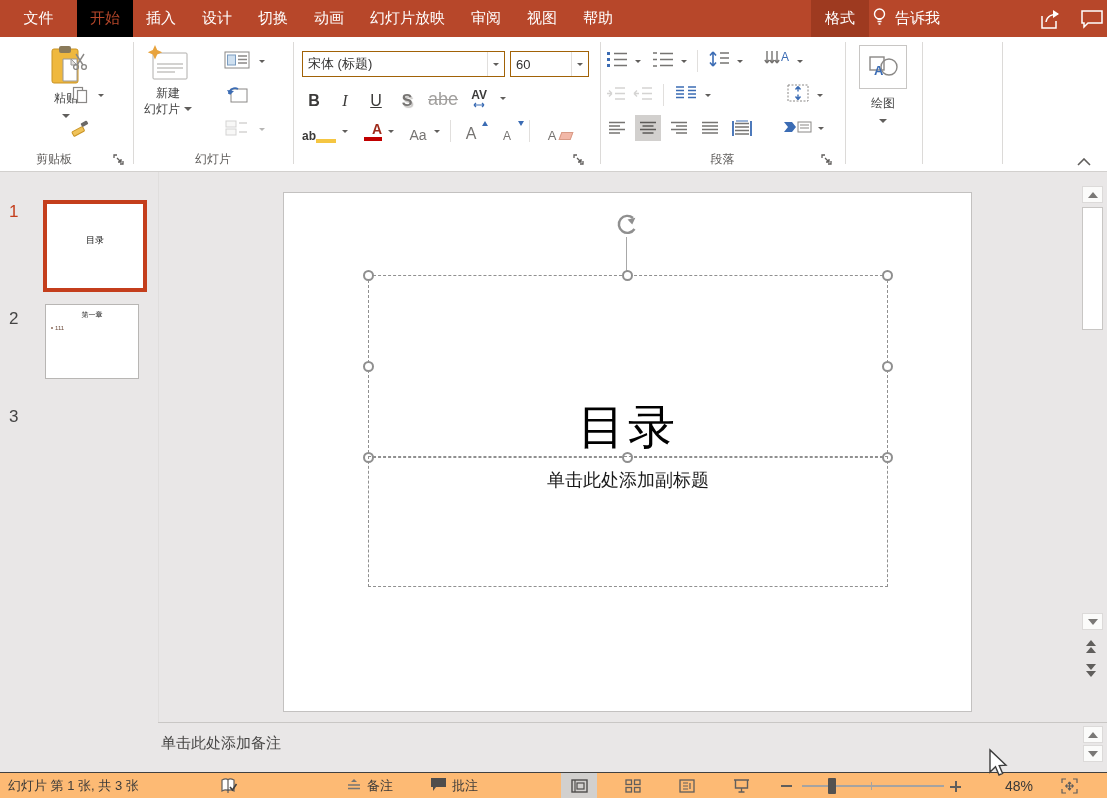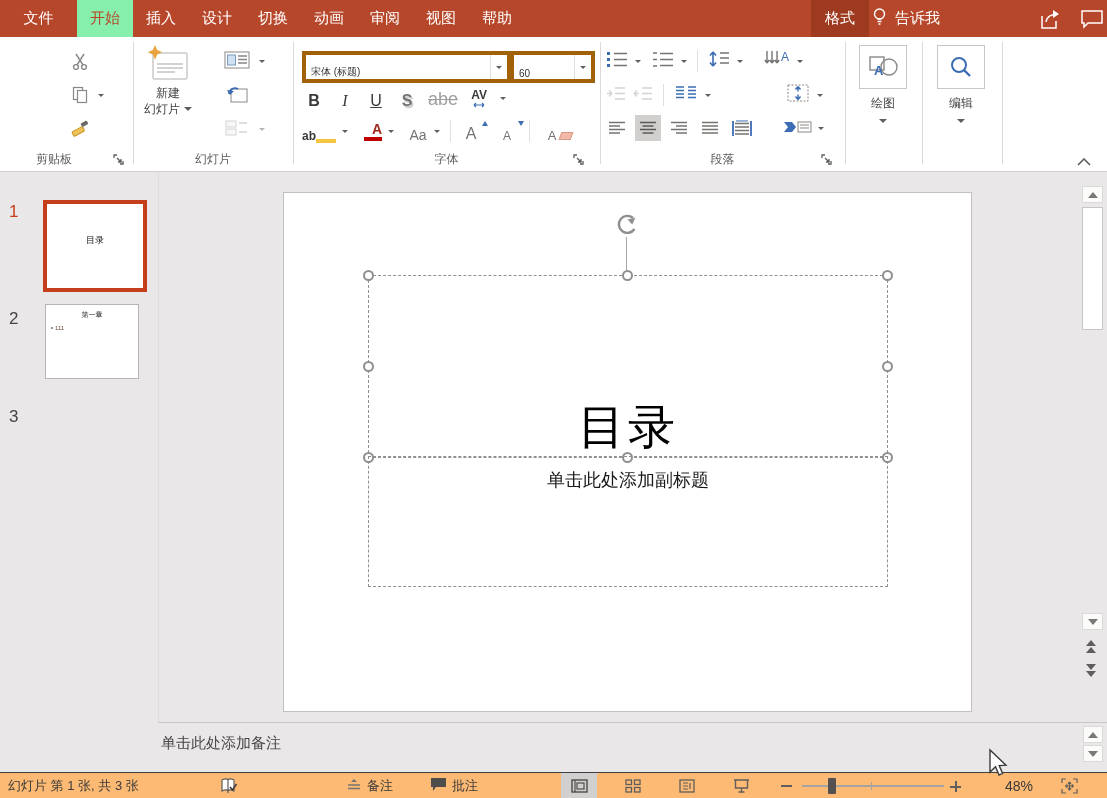--- a/index.html
+++ b/index.html
@@ -4,36 +4,36 @@
 <style>
   html,body{margin:0;padding:0}
   body{width:1107px;height:798px;position:relative;overflow:hidden;
        font-family:"Liberation Sans","DejaVu Sans",sans-serif;background:#e9e7e7;color:#3b3a39}
   .abs{position:absolute}
 
   
   .tabbar{position:absolute;left:0;top:0;width:1107px;height:37px;background:#b7472a;display:flex;color:#fff;font-size:15px}
   .tab{display:flex;align-items:center;padding:0 13px;height:37px;white-space:nowrap}
   .tab-file{width:77px;justify-content:center;padding:0}
-  .tab-selected{background:#86efac;color:#b7472a}
+  .tab-selected{background:#000000;color:#b7472a}
   .tab-contextual{position:absolute;left:811px;top:0;height:37px;background:#9e3a20;padding:0 14px}
   .tellme{position:absolute;left:868px;top:0;height:37px;display:flex;align-items:center;gap:8px;padding:0 4px}
   .topicon{position:absolute;top:0;height:37px;display:flex;align-items:center}
 
   
   .ribbon{position:absolute;left:0;top:37px;width:1107px;height:134px;background:#fff;border-bottom:1px solid #d2d0ce}
   .rsep{position:absolute;top:5px;height:122px;width:1px;background:#dcdad8}
   .grouplabel{position:absolute;bottom:3px;font-size:12px;color:#605e5c;text-align:center;pointer-events:none}
   .launcher{position:absolute;bottom:5px;width:13px;height:13px;display:flex;align-items:center;justify-content:center}
   .bigbtn{position:absolute;top:8px;display:flex;flex-direction:column;align-items:center;font-size:12px;color:#444}
   .bigbtn .lbl{line-height:16px}
   .chev{width:0;height:0;border-left:4px solid transparent;border-right:4px solid transparent;border-top:4px solid #605e5c;display:inline-block}
   .chev.sm{border-left-width:3px;border-right-width:3px;border-top-width:3.5px}
   .smbtn{position:absolute;display:flex;align-items:center;justify-content:center}
-  .combo{position:absolute;height:24px;border:4px solid #a16207;background:#fff;font-size:10px;color:#323130;display:flex;align-items:flex-end}
+  .combo{position:absolute;height:24px;border:1px solid #a16207;background:#fff;font-size:13px;color:#323130;display:flex;align-items:center}
   .combo .txt{flex:1;padding:0 5px;white-space:nowrap;overflow:hidden}
   .combo .dd{width:16px;height:100%;display:flex;align-items:center;justify-content:center;border-left:1px solid #e1dfdd}
   .fontrow{position:absolute;display:flex;align-items:center}
   .fbtn{display:flex;align-items:flex-end;justify-content:center;min-width:20px;height:24px;color:#3b3a39}
   .selbtn{background:#d2d0ce}
   .disabled{opacity:.45}
 
   
   .panel{position:absolute;left:0;top:172px;width:158px;height:600px;background:#e9e7e7;border-right:1px solid #e0dedd}
   .slidenum{position:absolute;font-size:17px;color:#444}
@@ -81,20 +81,21 @@
 </head>
 <body>
 
 <div class="tabbar">
   <div class="tab tab-file">文件</div>
   <div class="tab tab-selected">开始</div>
   <div class="tab">插入</div>
   <div class="tab">设计</div>
   <div class="tab">切换</div>
   <div class="tab">动画</div>
+  <div class="tab">幻灯片放映</div>
   <div class="tab">审阅</div>
   <div class="tab">视图</div>
   <div class="tab">帮助</div>
 </div>
 <div class="tab tab-contextual" style="color:#fff;font-size:15px">格式</div>
 <div class="tellme" style="color:#fff;font-size:15px">
   <span>
     <svg width="15" height="20" viewBox="0 0 15 20">
         <g fill="none" stroke="#fff" stroke-width="1.4">
       <circle cx="7.5" cy="7" r="5"></circle>
@@ -114,20 +115,32 @@
     </svg>
 </div>
 <div class="topicon" style="left:1080px">
   <svg width="24" height="20" viewBox="0 0 24 20">
       <path d="M2 2 h20 v12 h-14 l-4 4 v-4 h-2 z" fill="none" stroke="#fff" stroke-width="1.5"></path>
     </svg>
 </div>
 
 <div class="ribbon">
 
+  <div class="bigbtn" style="left:40px;width:52px">
+    <span>
+      <svg width="34" height="42" viewBox="0 0 34 42">
+        <rect x="3" y="4" width="26" height="34" rx="2" fill="#efb83e" stroke="#c99324"></rect>
+        <rect x="10" y="1" width="12" height="7" rx="2" fill="#8a7a5a"></rect>
+        <path d="M14 14 h14 v22 h-14 z" fill="#fff" stroke="#9a9896"></path>
+        <path d="M22 14 l6 6 h-6 z" fill="#e1dfdd" stroke="#9a9896"></path>
+      </svg>
+    </span>
+    <span class="lbl">粘贴</span>
+    <span class="chev" style="margin-top:8px"></span>
+  </div>
   <div class="smbtn" style="left:68px;top:12px;width:24px;height:24px">
     <svg width="17" height="17" viewBox="0 0 17 17">
         <g stroke="#8a8886" stroke-width="1.4" fill="none">
       <path d="M4 1 l7 11 M12 1 l-7 11"></path>
           <circle cx="4" cy="14" r="2.4"></circle>
           <circle cx="12" cy="14" r="2.4"></circle>
         </g>
       </svg>
   </div>
   <div class="smbtn" style="left:68px;top:46px;width:24px;height:24px">
@@ -253,21 +266,20 @@
     <span class="fbtn" style="font-size:12px;color:#767472;position:relative;margin-left:10px">
       <span>A</span>
       <span style="position:absolute;right:-7px;top:2px;width:0;height:0;border-left:3.5px solid transparent;border-right:3.5px solid transparent;border-top:5px solid #3b6cb4"></span>
     </span>
     <span style="width:1px;height:22px;background:#e1dfdd;margin:0 6px"></span>
     <span class="fbtn" style="font-size:13px;color:#767472;position:relative">
       <span>A</span>
       <span style="position:absolute;right:-10px;bottom:3px;width:10px;height:6px;background:#f2b8a8;transform:skewX(-20deg);border:1px solid #d89a86"></span>
     </span>
   </div>
-  <div class="grouplabel" style="left:293px;width:307px">字体</div>
   <div class="launcher" style="left:572px">
     <svg width="11" height="11" viewBox="0 0 11 11">
         <g stroke="#605e5c" stroke-width="1.3" fill="none">
       <path d="M1 4 v-3 h3 M10 7 v3 h-3"></path>
           <path d="M4 4 l4 4 M8 5 v3 h-3"></path>
         </g>
       </svg>
   </div>
   <div class="rsep" style="left:600px"></div>
 
@@ -392,30 +404,20 @@
         <rect x="2" y="3" width="14" height="13" fill="none" stroke="#8a8886" stroke-width="1.4"></rect>
         <circle cx="21" cy="13" r="8" fill="none" stroke="#8a8886" stroke-width="1.4"></circle>
         <text x="6" y="21" font-size="13" font-weight="bold" fill="#3b6cb4" font-family="sans-serif">A</text>
         </svg>
     </span>
     <span class="lbl" style="margin-top:6px">绘图</span>
     <span class="chev" style="margin-top:8px"></span>
   </div>
   <div class="rsep" style="left:922px"></div>
 
-  <div class="bigbtn" style="left:930px;width:62px">
-    <span style="width:46px;height:42px;border:1px solid #c8c6c4;display:flex;align-items:center;justify-content:center">
-      <svg width="24" height="24" viewBox="0 0 24 24">
-          <circle cx="10" cy="10" r="7" fill="none" stroke="#3b6cb4" stroke-width="2"></circle>
-          <path d="M15 15 l6 6" stroke="#3b6cb4" stroke-width="2.4"></path>
-        </svg>
-    </span>
-    <span class="lbl" style="margin-top:6px">编辑</span>
-    <span class="chev" style="margin-top:8px"></span>
-  </div>
   <div class="rsep" style="left:1002px"></div>
 
   <div class="smbtn" style="left:1070px;top:118px;width:28px;height:14px">
     <svg width="14" height="8" viewBox="0 0 14 8">
         <path d="M1 7 l6 -6 6 6" fill="none" stroke="#605e5c" stroke-width="1.6"></path>
       </svg>
   </div>
 </div>
 
 <div class="panel">

